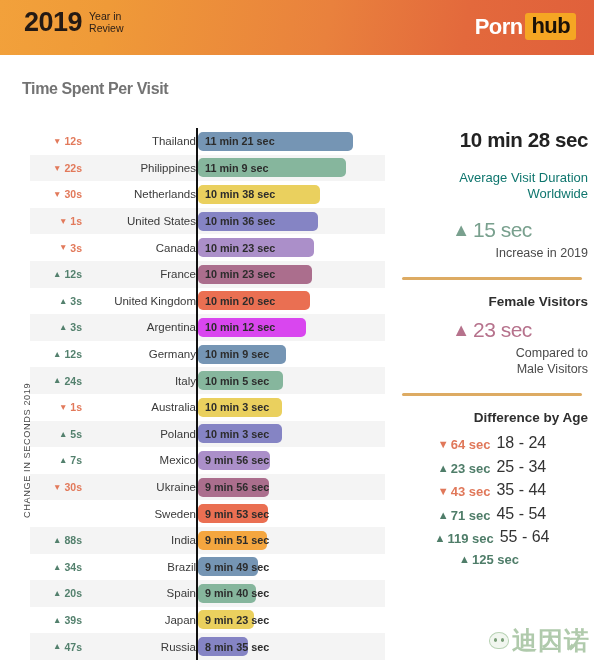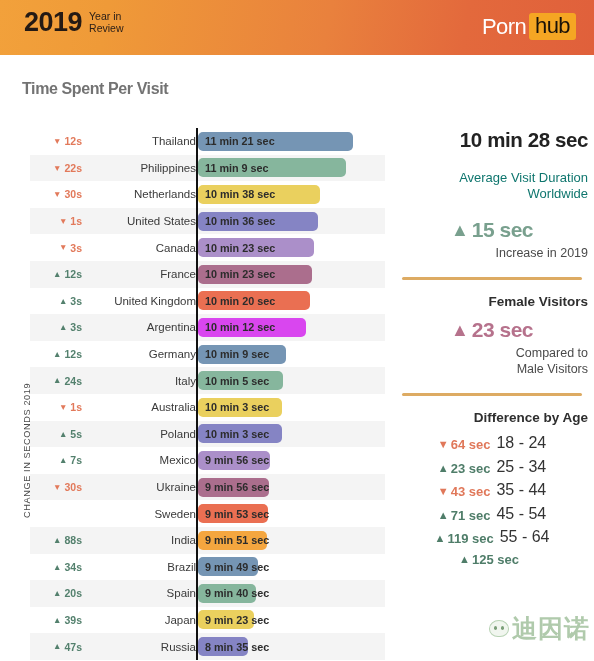--- a/index.html
+++ b/index.html
@@ -13,21 +13,21 @@
 
   
   .header {
     position: relative; height: 55px; width: 100%;
     background: linear-gradient(100deg, #f2a13b 0%, #ef9a38 18%, #e9813d 55%, #e3693c 78%, #e0603b 100%);
     overflow: hidden;
   }
   .hdr-left { position:absolute; left:24px; top:9px; display:flex; align-items:flex-start; gap:7px; }
   .hdr-year { font-size:27px; font-weight:bold; color:#241a14; letter-spacing:-0.5px; line-height:1; }
   .hdr-sub { font-size:10.5px; color:#2d2018; line-height:1.12; padding-top:2px; font-weight:normal;}
-  .hdr-logo { position:absolute; right:18px; top:13px; display:flex; align-items:center; font-size:22px; font-weight:normal; letter-spacing:-0.6px; }
+  .hdr-logo { position:absolute; right:18px; top:13px; display:flex; align-items:center; font-size:22px; font-weight:bold; letter-spacing:-0.6px; }
   .logo-porn { color:#ffffff; }
   .logo-hub { color:#1a1208; background:#f5a623; padding:0px 6px 1px 6px; border-radius:3px; margin-left:3px; }
 
   
   .title {
     position:absolute; left:22px; top:80px;
     font-size:16px; font-weight:bold; color:#737373; letter-spacing:-0.4px;
   }
 
   
@@ -59,37 +59,37 @@
     display:flex; align-items:center; padding-left:7px;
     font-size:10.8px; font-weight:bold; color:#2c2c2c; white-space:nowrap;
   }
 
   
   .panel { position:absolute; left:396px; top:128px; width:192px; text-align:right; }
   .big-stat { font-size:20.5px; font-weight:bold; color:#222; letter-spacing:-0.4px; }
   .cap { font-size:13px; color:#0f766e; line-height:1.25; margin-top:18px; }
   .delta-row { display:flex; align-items:center; justify-content:center; gap:3px; margin-top:15px; }
   .delta-tri { font-size:18px; line-height:1; }
-  .delta-val { font-size:21px; font-weight:bold; letter-spacing:-0.5px; }
+  .delta-val { font-size:21px; font-weight:normal; letter-spacing:-0.5px; }
   .green { color:#79a08e; }
   .pink  { color:#b6728c; }
   .cap2 { font-size:12.5px; color:#4a4a4a; margin-top:4px; line-height:1.25; }
   .divider { height:3px; background:#ddab63; margin:16px 6px 14px 6px; border-radius:2px; }
   .sect-title { font-size:13.5px; font-weight:bold; color:#2e2e2e; }
   .age-list { margin-top:9px; display:flex; flex-direction:column; gap:5.5px; align-items:center; }
   .age-row { display:flex; align-items:baseline; justify-content:center; gap:6px; white-space:nowrap; }
   .age-delta { font-size:13px; font-weight:bold; display:flex; align-items:center; gap:2px; }
   .age-delta .tri2 { font-size:11px; line-height:1; }
   .age-range { font-size:16px; color:#333; }
   .up2 { color:#4f7d69; }
   .dn2 { color:#e0785a; }
 
   
   .watermark {
-    position:absolute; right:4px; bottom:16px;
+    position:absolute; right:4px; bottom:4px;
     display:flex; align-items:center; gap:3px;
     font-size:25px; font-weight:bold; color:#9fbf9a; opacity:0.82;
     font-family:"DejaVu Sans", sans-serif; letter-spacing:1px;
     pointer-events:none;
   }
   .wm-face {
     width:20px; height:17px; border-radius:50% 50% 45% 45%;
     background:#eef5ec; border:1.6px solid #a9c9a4; position:relative;
   }
   .wm-face::before, .wm-face::after {

